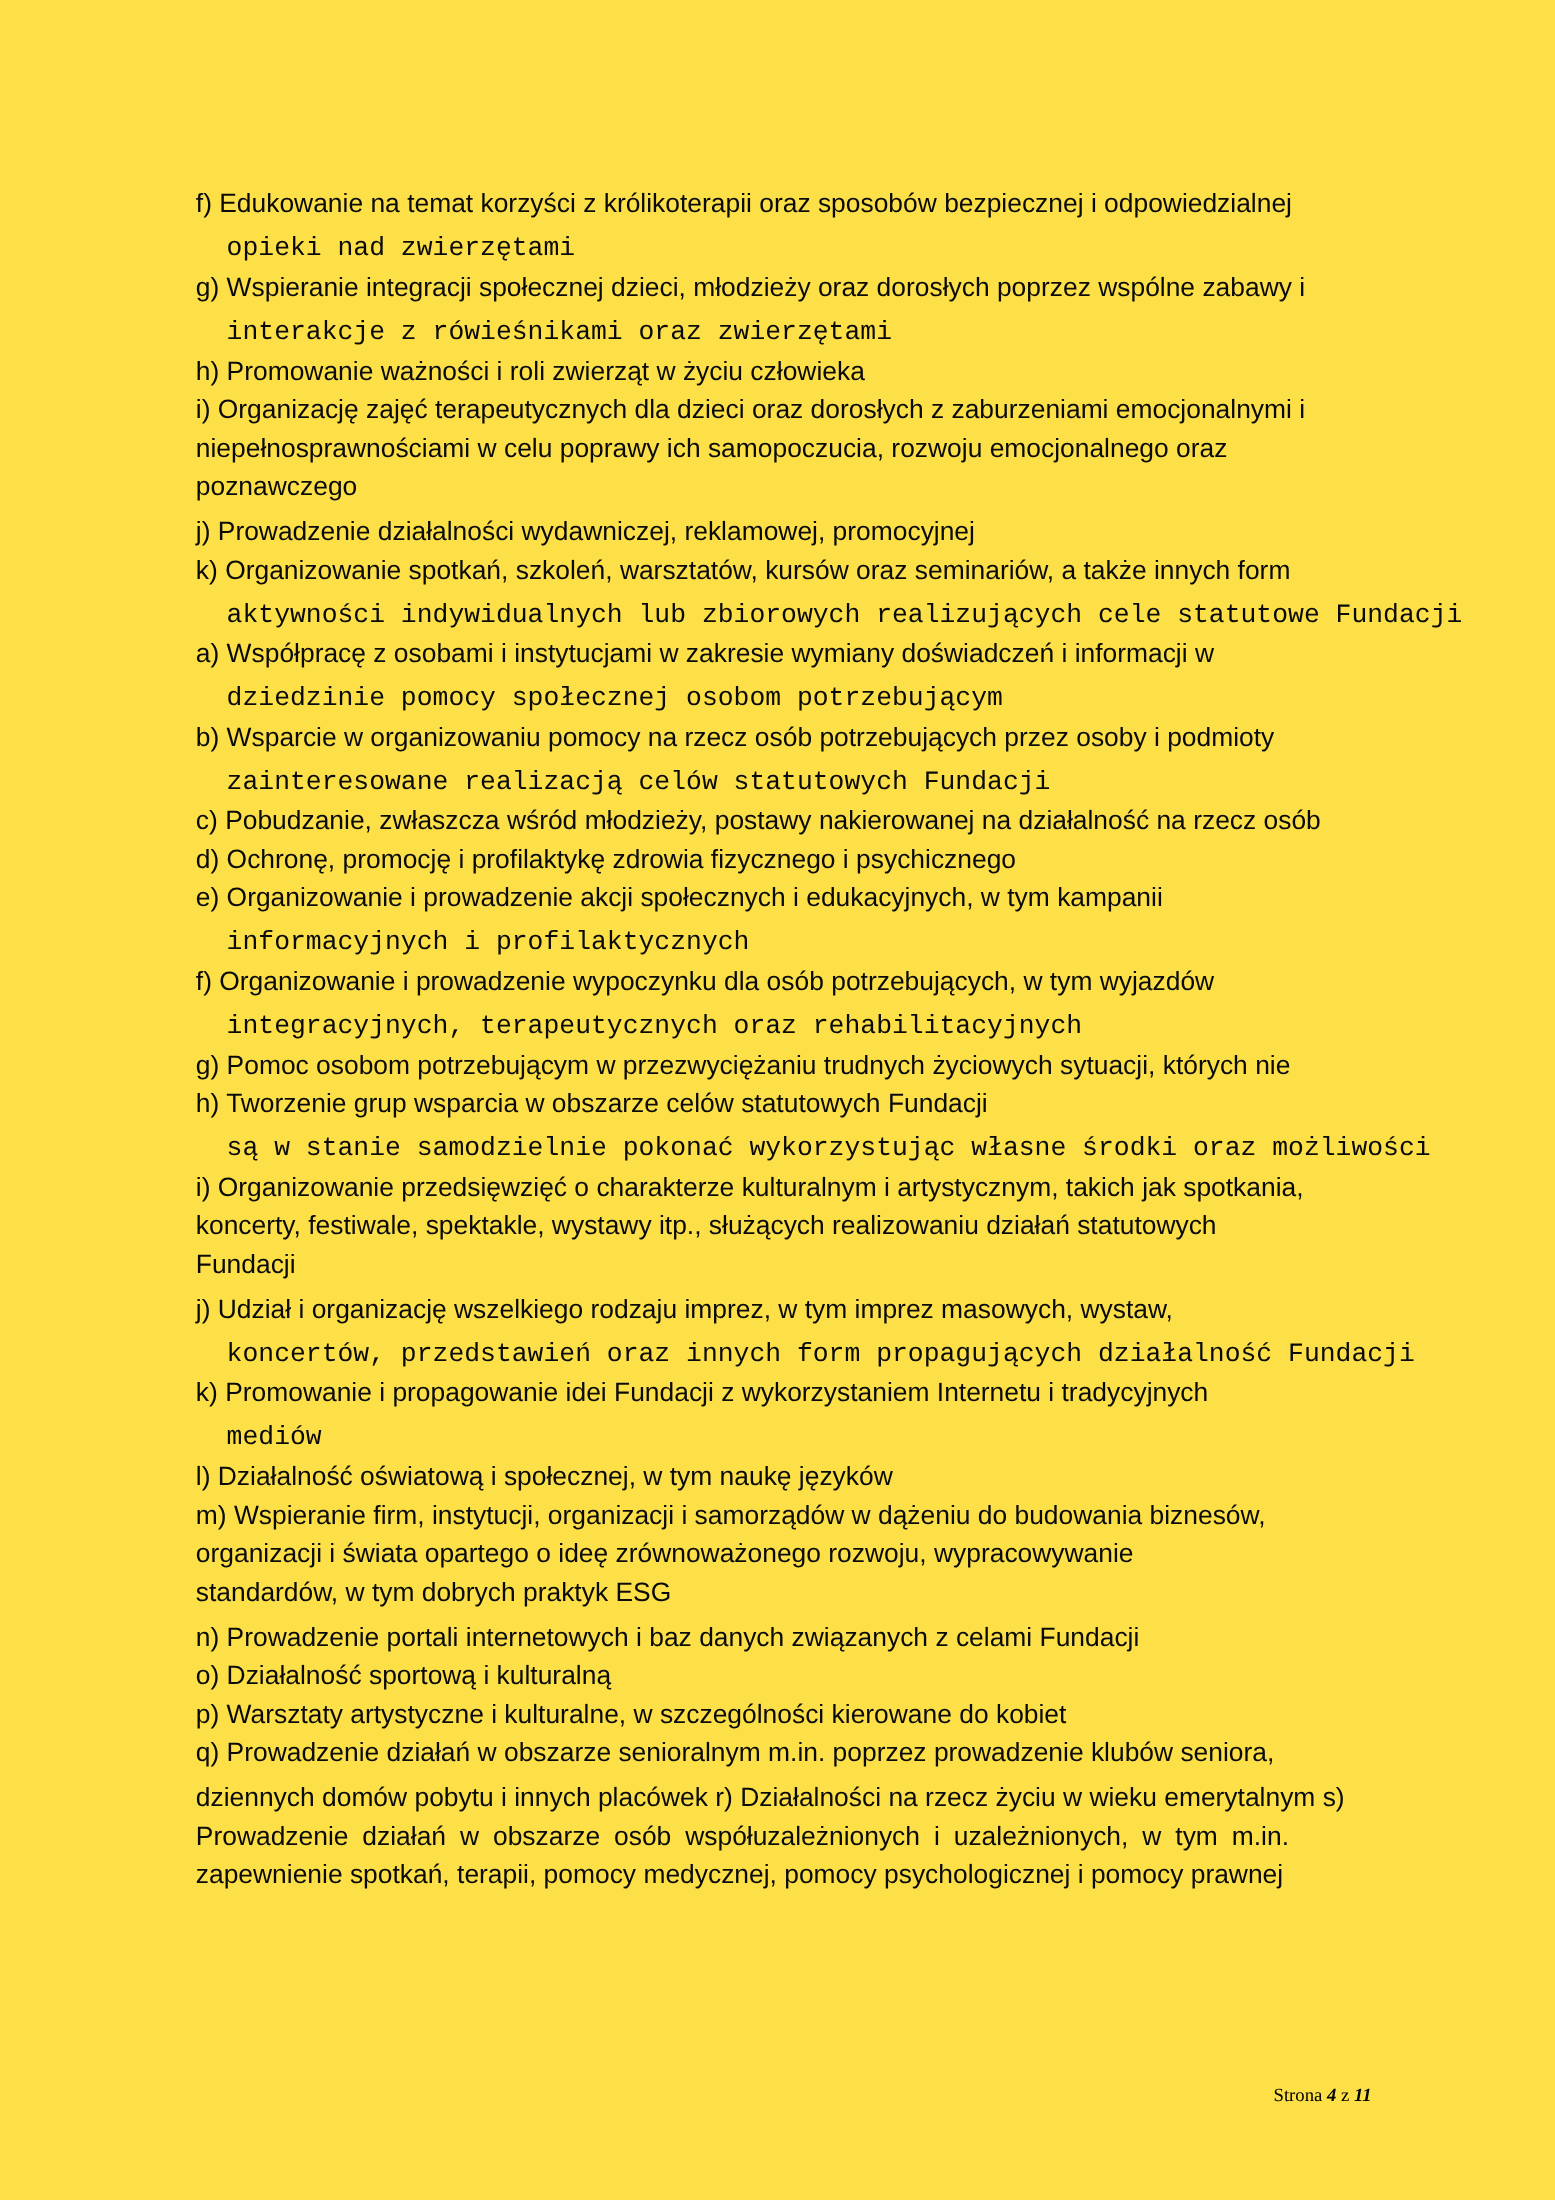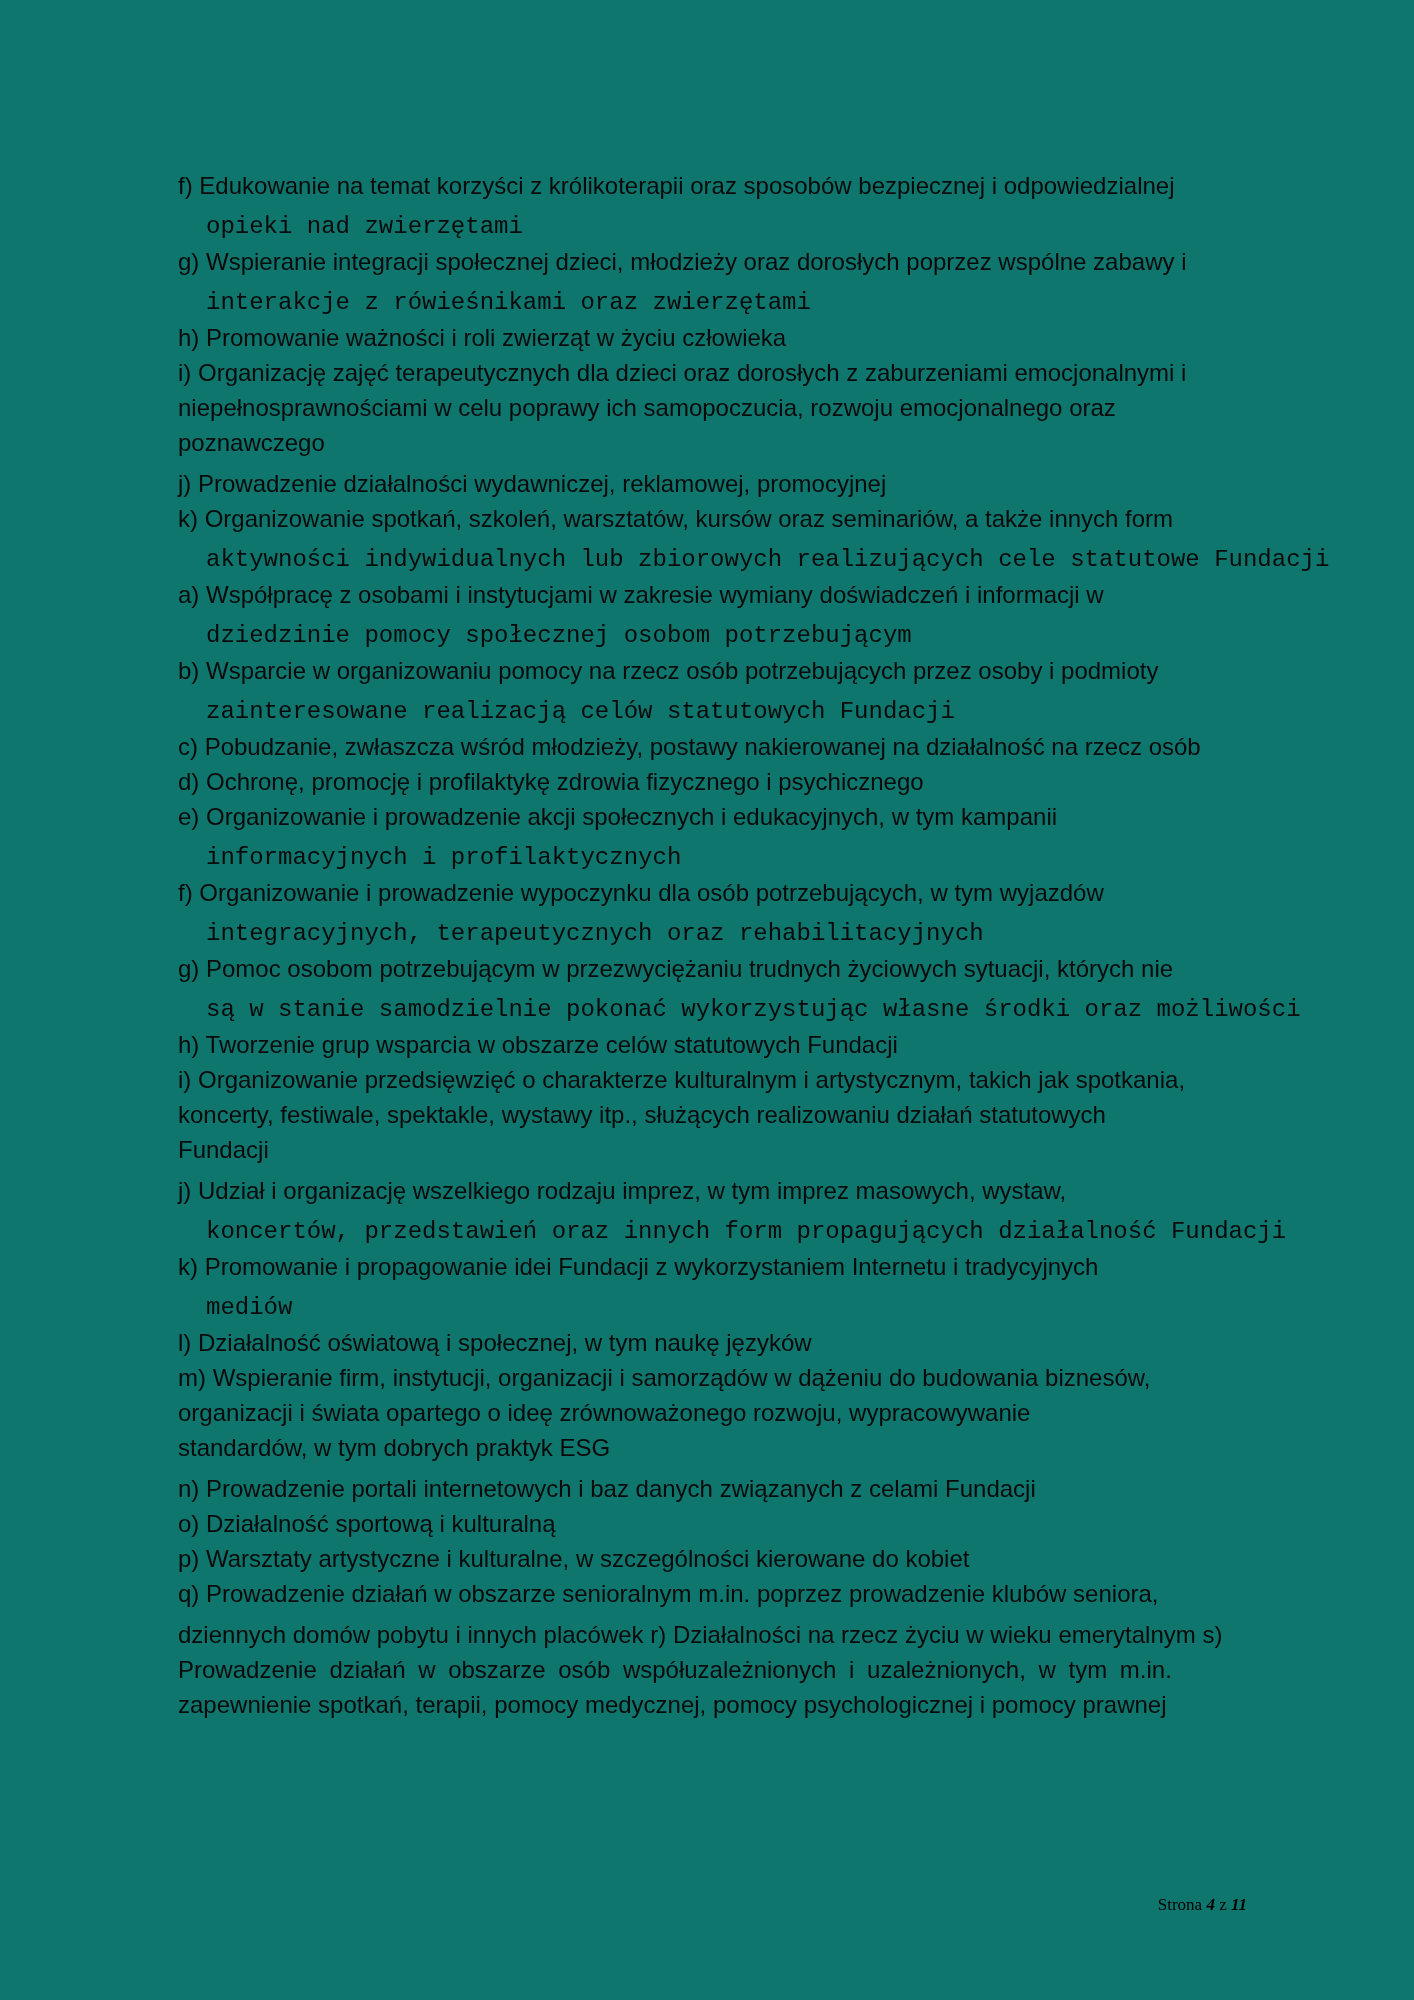--- a/index.html
+++ b/index.html
@@ -4,21 +4,21 @@
 <style>
   html, body {
     margin: 0;
     padding: 0;
     background: #ffffff;
   }
   .page {
     position: relative;
     width: 1414px;
     height: 2000px;
-    background: #0f766e;
+    background: #fde047;
     overflow: hidden;
     font-family: "Liberation Sans", "DejaVu Sans", sans-serif;
     color: #000000;
   }
   .text-block {
     position: absolute;
     left: 178px;
     top: 168px;
     width: 1075px;
   }
@@ -73,22 +73,22 @@
       <div class="line indent gap">dziedzinie pomocy społecznej osobom potrzebującym</div>
       <div class="line">b) Wsparcie w organizowaniu pomocy na rzecz osób potrzebujących przez osoby i podmioty</div>
       <div class="line indent gap">zainteresowane realizacją celów statutowych Fundacji</div>
       <div class="line">c) Pobudzanie, zwłaszcza wśród młodzieży, postawy nakierowanej na działalność na rzecz osób</div>
       <div class="line">d) Ochronę, promocję i profilaktykę zdrowia fizycznego i psychicznego</div>
       <div class="line">e) Organizowanie i prowadzenie akcji społecznych i edukacyjnych, w tym kampanii</div>
       <div class="line indent gap">informacyjnych i profilaktycznych</div>
       <div class="line">f) Organizowanie i prowadzenie wypoczynku dla osób potrzebujących, w tym wyjazdów</div>
       <div class="line indent gap">integracyjnych, terapeutycznych oraz rehabilitacyjnych</div>
       <div class="line">g) Pomoc osobom potrzebującym w przezwyciężaniu trudnych życiowych sytuacji, których nie</div>
+      <div class="line">h) Tworzenie grup wsparcia w obszarze celów statutowych Fundacji</div>
       <div class="line indent gap">są w stanie samodzielnie pokonać wykorzystując własne środki oraz możliwości</div>
-      <div class="line">h) Tworzenie grup wsparcia w obszarze celów statutowych Fundacji</div>
       <div class="line">i) Organizowanie przedsięwzięć o charakterze kulturalnym i artystycznym, takich jak spotkania,</div>
       <div class="line">koncerty, festiwale, spektakle, wystawy itp., służących realizowaniu działań statutowych</div>
       <div class="line">Fundacji</div>
       <div class="line gap">j) Udział i organizację wszelkiego rodzaju imprez, w tym imprez masowych, wystaw,</div>
       <div class="line indent gap">koncertów, przedstawień oraz innych form propagujących działalność Fundacji</div>
       <div class="line">k) Promowanie i propagowanie idei Fundacji z wykorzystaniem Internetu i tradycyjnych</div>
       <div class="line indent gap">mediów</div>
       <div class="line">l) Działalność oświatową i społecznej, w tym naukę języków</div>
       <div class="line">m) Wspieranie firm, instytucji, organizacji i samorządów w dążeniu do budowania biznesów,</div>
       <div class="line">organizacji i świata opartego o ideę zrównoważonego rozwoju, wypracowywanie</div>

